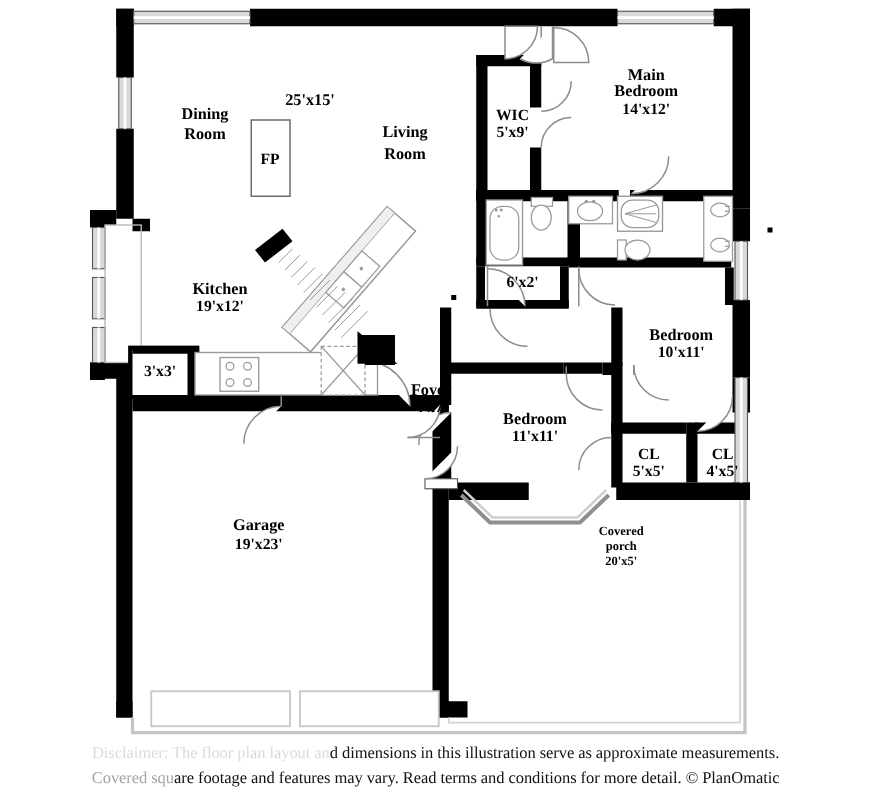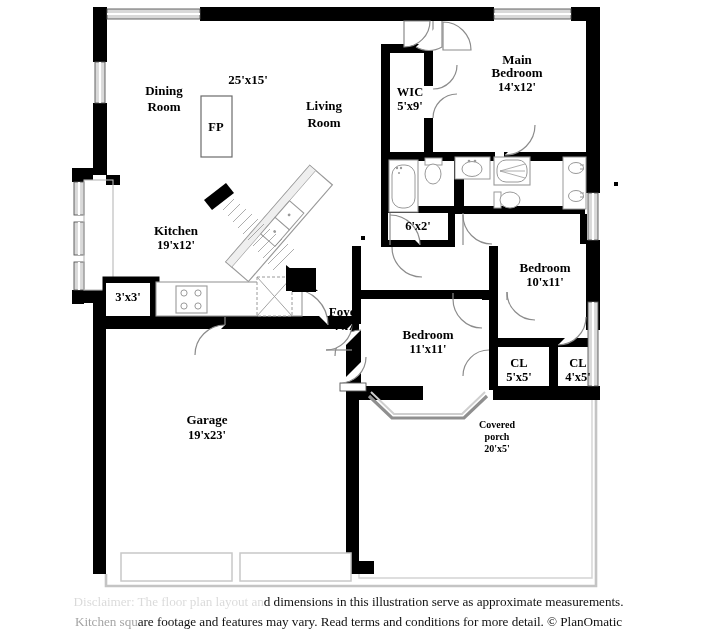--- a/index.html
+++ b/index.html
@@ -414,14 +414,14 @@
     <text class="room-label rl-10" x="497" y="426">Covered</text>
     <text class="room-label rl-10" x="497" y="438">porch</text>
     <text class="room-label rl-10" x="497" y="450">20'x5'</text>
   </g>
 
 </svg>
 </div>
 
 <div id="disclaimer">
   <span class="line1"><span class="faded">Disclaimer: The floor plan layout an</span><span>d dimensions in this illustration serve as approximate measurements.</span></span>
-  <span class="line2"><span class="faded2">Kitchen squ</span><span>are footage and features may vary. Read terms and conditions for more detail. © PlanOmatic</span></span>
+  <span class="line2"><span class="faded2">Covered squ</span><span>are footage and features may vary. Read terms and conditions for more detail. © PlanOmatic</span></span>
 </div>
 
 </body></html>

